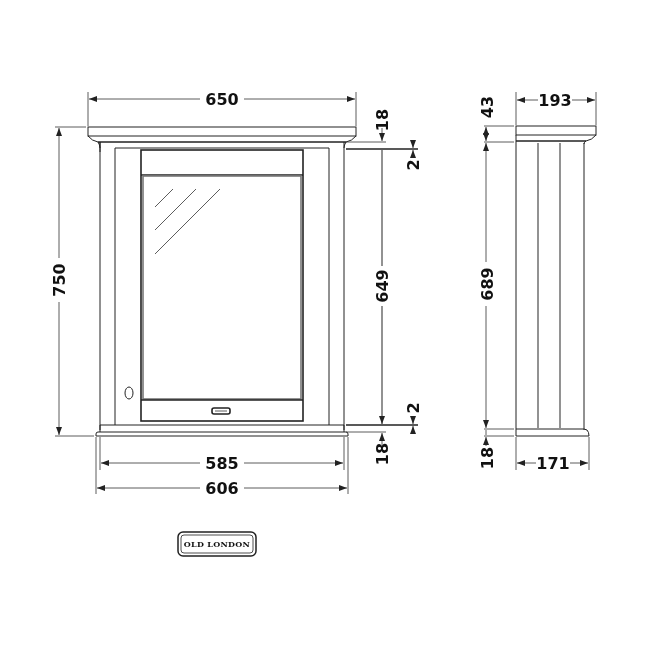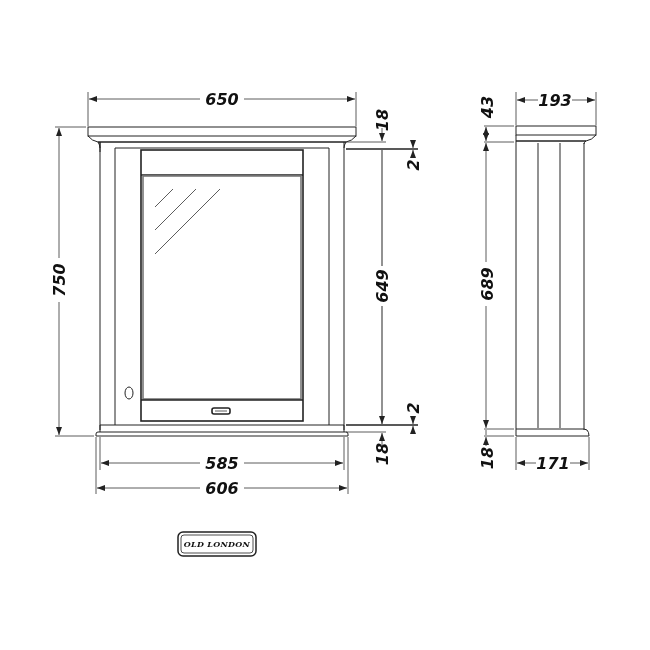--- a/index.html
+++ b/index.html
@@ -1,17 +1,17 @@
 <!DOCTYPE html>
 <html><head>
   <meta charset="utf-8">
   <style>
     html, body { margin: 0; padding: 0; background: #ffffff; }
     body { width: 650px; height: 650px; overflow: hidden; }
-    #stage { position: relative; width: 650px; height: 644px; font-style: italic; }
+    #stage { position: relative; width: 650px; height: 644px; }
     svg { position: absolute; left: 0; top: 0; }
     .dim { font-family: "DejaVu Sans", "Liberation Sans", sans-serif; font-weight: bold; font-size: 16px; fill: #111; }
     .logo-text { font-family: "DejaVu Serif", "Liberation Serif", serif; font-weight: bold; font-size: 8px; fill: #111; letter-spacing: 0.3px; }
     .ln { stroke: #222; stroke-width: 1; fill: none; }
     .ln2 { stroke: #222; stroke-width: 1.6; fill: none; }
     .gr { stroke: #777; stroke-width: 1.6; fill: none; }
     .thin { stroke: #333; stroke-width: 0.8; fill: none; }
     .arrow { fill: #222; }
   </style>
 </head>

